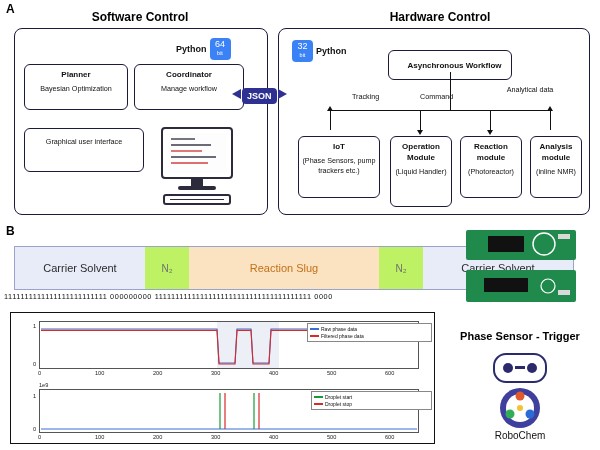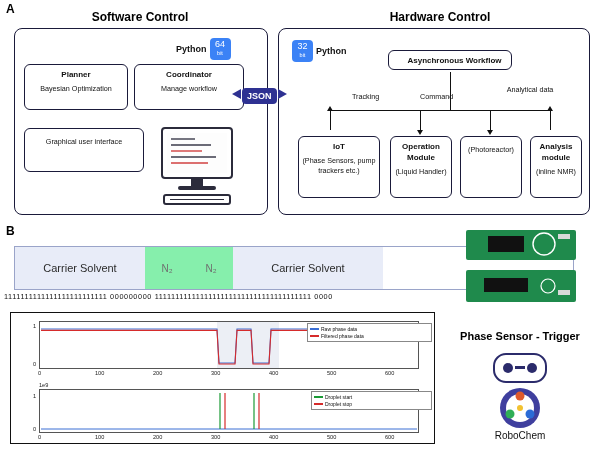--- a/index.html
+++ b/index.html
@@ -122,25 +122,25 @@
   
   #monitor {
     position: absolute;
     left: 150px;
     top: 126px;
     width: 96px;
     height: 82px;
   }
   
   #async-box {
-    left: 388px; top: 50px; width: 124px; height: 20px;
+    left: 388px; top: 50px; width: 124px; height: 30px;
     display: flex; align-items: center; justify-content: center; padding-left: 12px;
   }
   #iot-box { left: 298px; top: 136px; width: 82px; height: 62px; }
-  #operation-box { left: 390px; top: 136px; width: 62px; height: 62px; }
+  #operation-box { left: 390px; top: 136px; width: 62px; height: 71px; }
   #reaction-box { left: 460px; top: 136px; width: 62px; height: 62px; }
   #analysis-box { left: 530px; top: 136px; width: 52px; height: 62px; }
 
   .hw-label {
     position: absolute;
     font-size: 7.2px;
     color: #111;
   }
   #label-tracking { left: 352px; top: 92px; }
   #label-command { left: 420px; top: 92px; }
@@ -179,21 +179,21 @@
   .slug-seg {
     display: flex;
     align-items: center;
     justify-content: center;
     font-size: 11px;
     color: #2b2b2b;
     height: 100%;
     box-sizing: border-box;
   }
   .seg-carrier { background: #e8ecf8; flex: 0 0 130px; }
-  .seg-n2 { background: #86efac; flex: 0 0 44px; color:#6f6f6f; }
+  .seg-n2 { background: #bef264; flex: 0 0 44px; color:#6f6f6f; }
   .seg-reaction { background: #fbe2c0; flex: 1 1 auto; color:#c2711a; }
   .seg-carrier-right { background: #e8ecf8; flex: 0 0 150px; }
   .seg-label-small { font-size: 10px; }
 
   #bitstream {
     position: absolute;
     left: 4px; top: 292px;
     width: 580px;
     font-size: 7.3px;
     letter-spacing: 0.6px;
@@ -346,30 +346,32 @@
 
 <div class="inner-box" id="iot-box">
   <span class="inner-title">IoT</span>
   <span class="inner-sub">(Phase Sensors, pump trackers etc.)</span>
 </div>
 <div class="inner-box" id="operation-box">
   <span class="inner-title">Operation Module</span>
   <span class="inner-sub">(Liquid Handler)</span>
 </div>
 <div class="inner-box" id="reaction-box">
+  <span class="inner-title">Reaction module</span>
   <span class="inner-sub">(Photoreactor)</span>
 </div>
 <div class="inner-box" id="analysis-box">
   <span class="inner-title">Analysis module</span>
   <span class="inner-sub">(inline NMR)</span>
 </div>
 
 <div id="slug-bar">
   <div class="slug-seg seg-carrier">Carrier Solvent</div>
   <div class="slug-seg seg-n2 seg-label-small">N₂</div>
+  <div class="slug-seg seg-reaction">Reaction Slug</div>
   <div class="slug-seg seg-n2 seg-label-small">N₂</div>
   <div class="slug-seg seg-carrier-right">Carrier Solvent</div>
 </div>
 
 <div id="bitstream">1111111111111111111111111 000000000 11111111111111111111111111111111111111 0000</div>
 
 <div id="plots">
 
   <svg id="plot-top" class="plot" viewBox="0 0 380 48" preserveAspectRatio="none"></svg>
   <svg style="position:absolute; left:28px; top:8px; width:380px; height:48px;" viewBox="0 0 380 48">

